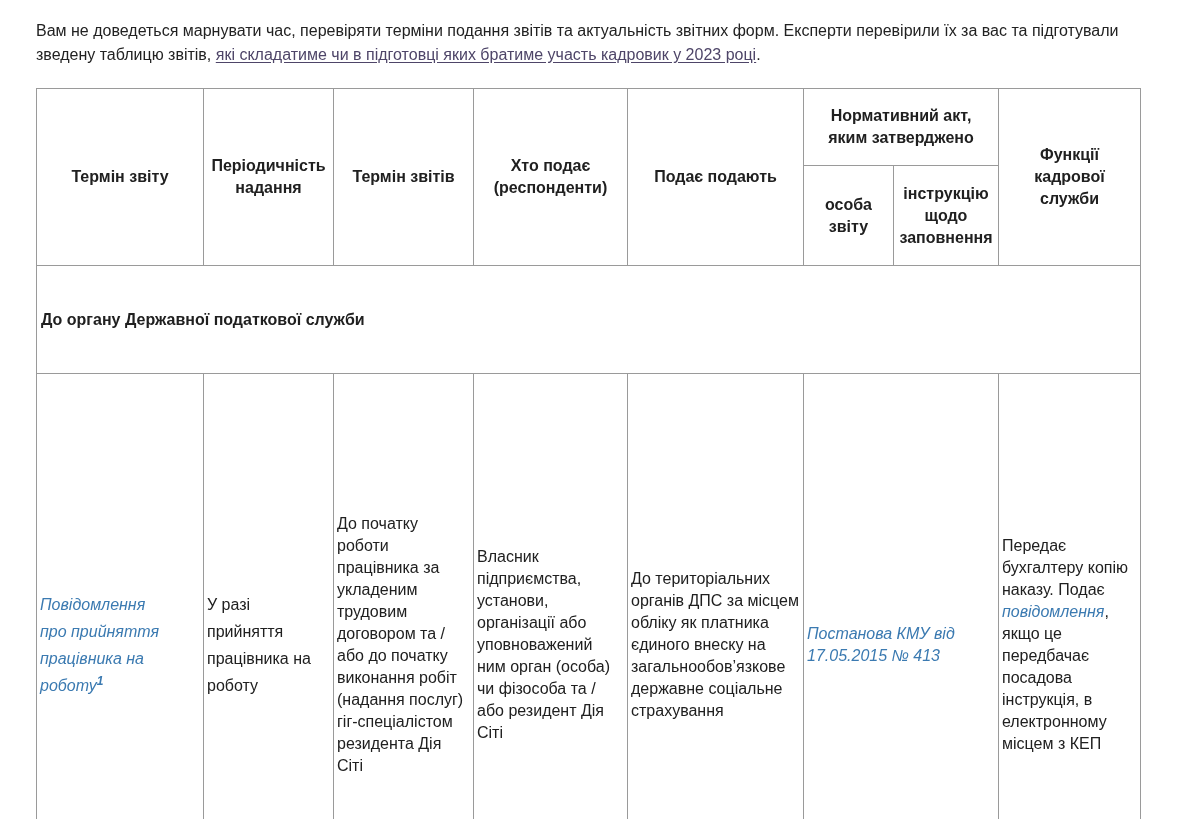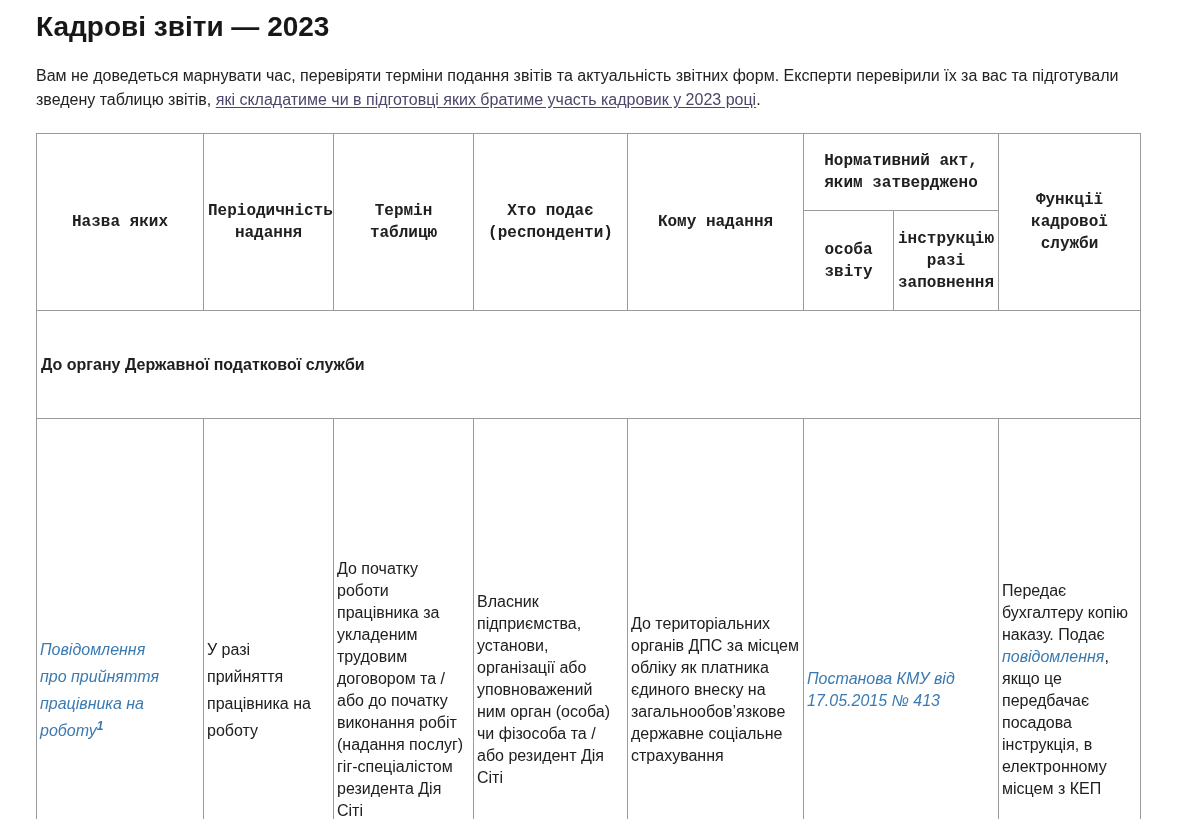--- a/index.html
+++ b/index.html
@@ -41,21 +41,20 @@
     border:1px solid var(--border);
     overflow:hidden;
   }
   thead th{
     font-weight:700;
     text-align:center;
     vertical-align:middle;
     padding:3px 4px;
     line-height:22px;
     white-space:pre-line;
-    font-family:Liberation Mono, monospace;
   }
   tr.header-top{height:77px;}
   tr.header-sub{height:100px;}
   tr.section-row td{
     height:103px;
     font-weight:700;
     text-align:left;
     vertical-align:middle;
     padding:2px 4px;
     font-size:16px;
@@ -73,55 +72,54 @@
   sup.fn{
     font-size:12px;font-weight:700;line-height:0;
     vertical-align:super;color:var(--table-link);
   }
 </style>
 </head>
 <body>
 
 <div class="page">
 
-  <h1>Кадрові звіти — 2023</h1>
 
   <p class="intro"><span>Вам не доведеться марнувати час, перевіряти терміни подання звітів та актуальність звітних форм. Експерти перевірили їх за вас та підготували зведену таблицю звітів, </span><a href="#">які складатиме чи в підготовці яких братиме участь кадровик у 2023 році</a><span>.</span></p>
 
   <table class="reports">
     <colgroup>
       <col style="width:167px">
       <col style="width:130px">
       <col style="width:140px">
       <col style="width:154px">
       <col style="width:176px">
       <col style="width:90px">
       <col style="width:105px">
       <col style="width:142px">
     </colgroup>
     <thead>
       <tr class="header-top">
-        <th rowspan="2">Назва яких</th>
+        <th rowspan="2">Термін звіту</th>
         <th rowspan="2">Періодичність
 надання</th>
-        <th rowspan="2">Термін таблицю</th>
+        <th rowspan="2">Термін звітів</th>
         <th rowspan="2">Хто подає
 (респонденти)</th>
-        <th rowspan="2">Кому надання</th>
+        <th rowspan="2">Подає подають</th>
         <th colspan="2">Нормативний акт,
 яким затверджено</th>
         <th rowspan="2">Функції
 кадрової
 служби</th>
       </tr>
       <tr class="header-sub">
         <th>особа
 звіту</th>
         <th>інструкцію
-разі
+щодо
 заповнення</th>
       </tr>
     </thead>
     <tbody>
       <tr class="section-row">
         <td colspan="8">До органу Державної податкової служби</td>
       </tr>
       <tr class="data-row">
         <td class="lh-lg"><a href="#" class="tbl-link"><span class="ws-pre">Повідомлення
 про прийняття

